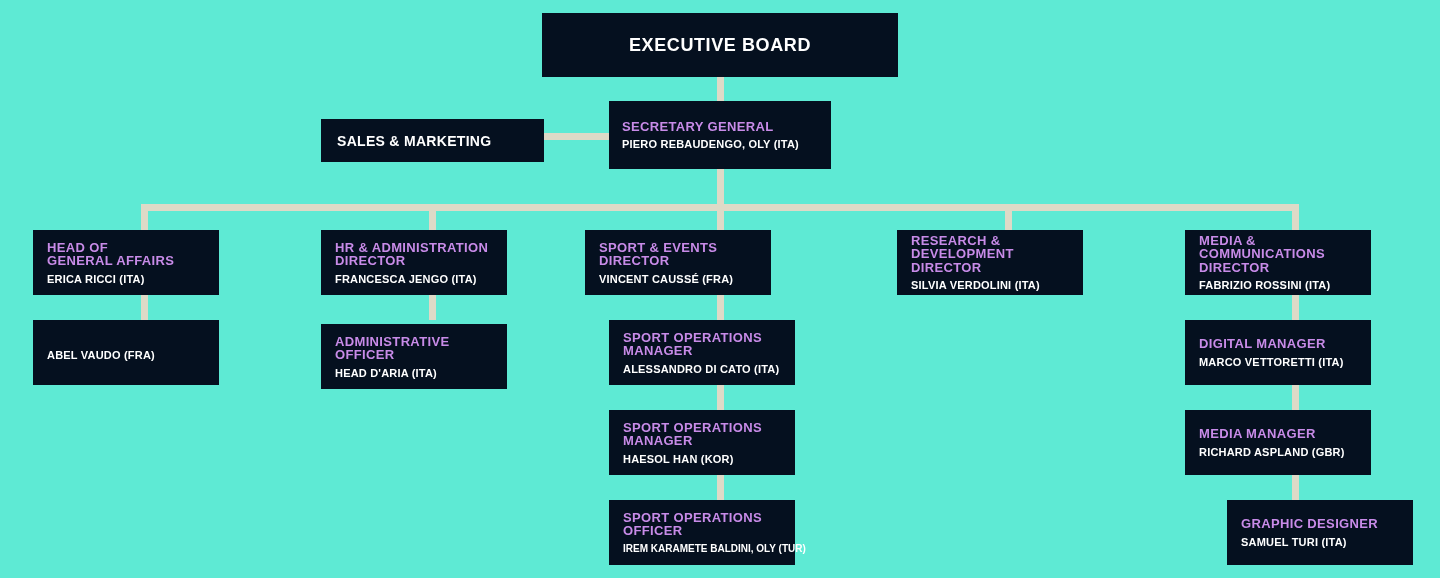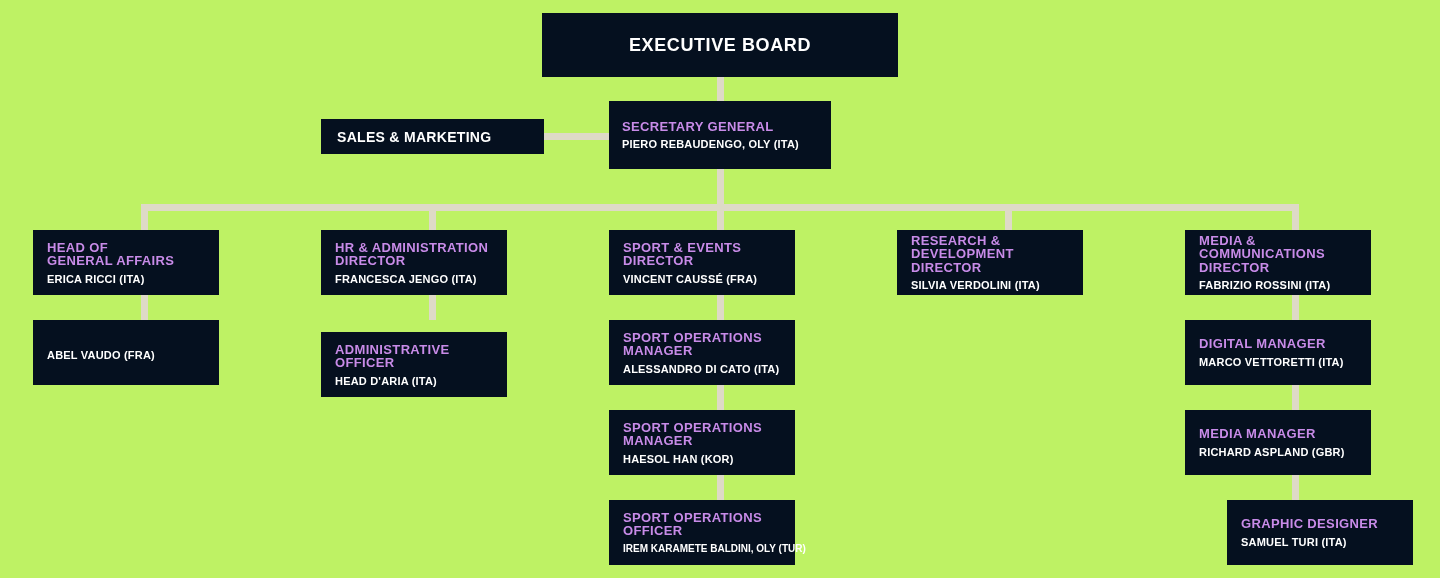--- a/index.html
+++ b/index.html
@@ -1,20 +1,20 @@
 <!DOCTYPE html>
 <html><head>
 <meta charset="utf-8">
 <style>
   html, body { margin: 0; padding: 0; background: #4d6671; }
   .canvas {
     position: relative;
     width: 1440px;
     height: 578px;
-    background: #bef264;
+    background: #5eead4;
     font-family: "Liberation Sans", sans-serif;
     overflow: hidden;
   }
   .node {
     position: absolute;
     background: #05101f;
     box-sizing: border-box;
     display: flex;
     flex-direction: column;
     justify-content: center;
@@ -46,21 +46,21 @@
     left: 542px; top: 13px; width: 356px; height: 64px;
     align-items: center;
   }
   .root-label {
     color: #ffffff;
     font-weight: 700;
     font-size: 18px;
     letter-spacing: 0.6px;
   }
   .side-box {
-    left: 321px; top: 119px; width: 223px; height: 35px;
+    left: 321px; top: 119px; width: 223px; height: 43px;
     padding-left: 16px;
   }
   .side-label {
     color: #ffffff;
     font-weight: 700;
     font-size: 14px;
     letter-spacing: 0.3px;
   }
   .sg-box { left: 609px; top: 101px; width: 222px; height: 68px; padding: 6px 13px; }
   .connector { position: absolute; background: #dedac7; }
@@ -105,21 +105,21 @@
 GENERAL AFFAIRS</div>
     <div class="box-name">ERICA RICCI (ITA)</div>
   </div>
 
   <div class="node dept" style="left:321px; top:230px;">
     <div class="box-title">HR &amp; ADMINISTRATION
 DIRECTOR</div>
     <div class="box-name">FRANCESCA JENGO (ITA)</div>
   </div>
 
-  <div class="node dept" style="left:609px; top:230px;justify-content:center;">
+  <div class="node dept" style="left:585px; top:230px;justify-content:center;">
     <div class="box-title">SPORT &amp; EVENTS
 DIRECTOR</div>
     <div class="box-name">VINCENT CAUSSÉ (FRA)</div>
   </div>
 
   <div class="node dept" style="left:897px; top:230px;">
     <div class="box-title">RESEARCH &amp;
 DEVELOPMENT DIRECTOR</div>
     <div class="box-name">SILVIA VERDOLINI (ITA)</div>
   </div>
@@ -127,21 +127,21 @@
   <div class="node dept" style="left:1185px; top:230px;">
     <div class="box-title">MEDIA &amp; COMMUNICATIONS
 DIRECTOR</div>
     <div class="box-name">FABRIZIO ROSSINI (ITA)</div>
   </div>
 
   <div class="node dept" style="left:33px; top:320px;">
     <div class="box-name">ABEL VAUDO (FRA)</div>
   </div>
 
-  <div class="node dept" style="left:321px; top:332px;">
+  <div class="node dept" style="left:321px; top:324px;">
     <div class="box-title">ADMINISTRATIVE OFFICER</div>
     <div class="box-name">HEAD D'ARIA (ITA)</div>
   </div>
 
   <div class="node dept" style="left:609px; top:320px;">
     <div class="box-title">SPORT OPERATIONS
 MANAGER</div>
     <div class="box-name">ALESSANDRO DI CATO (ITA)</div>
   </div>
 

